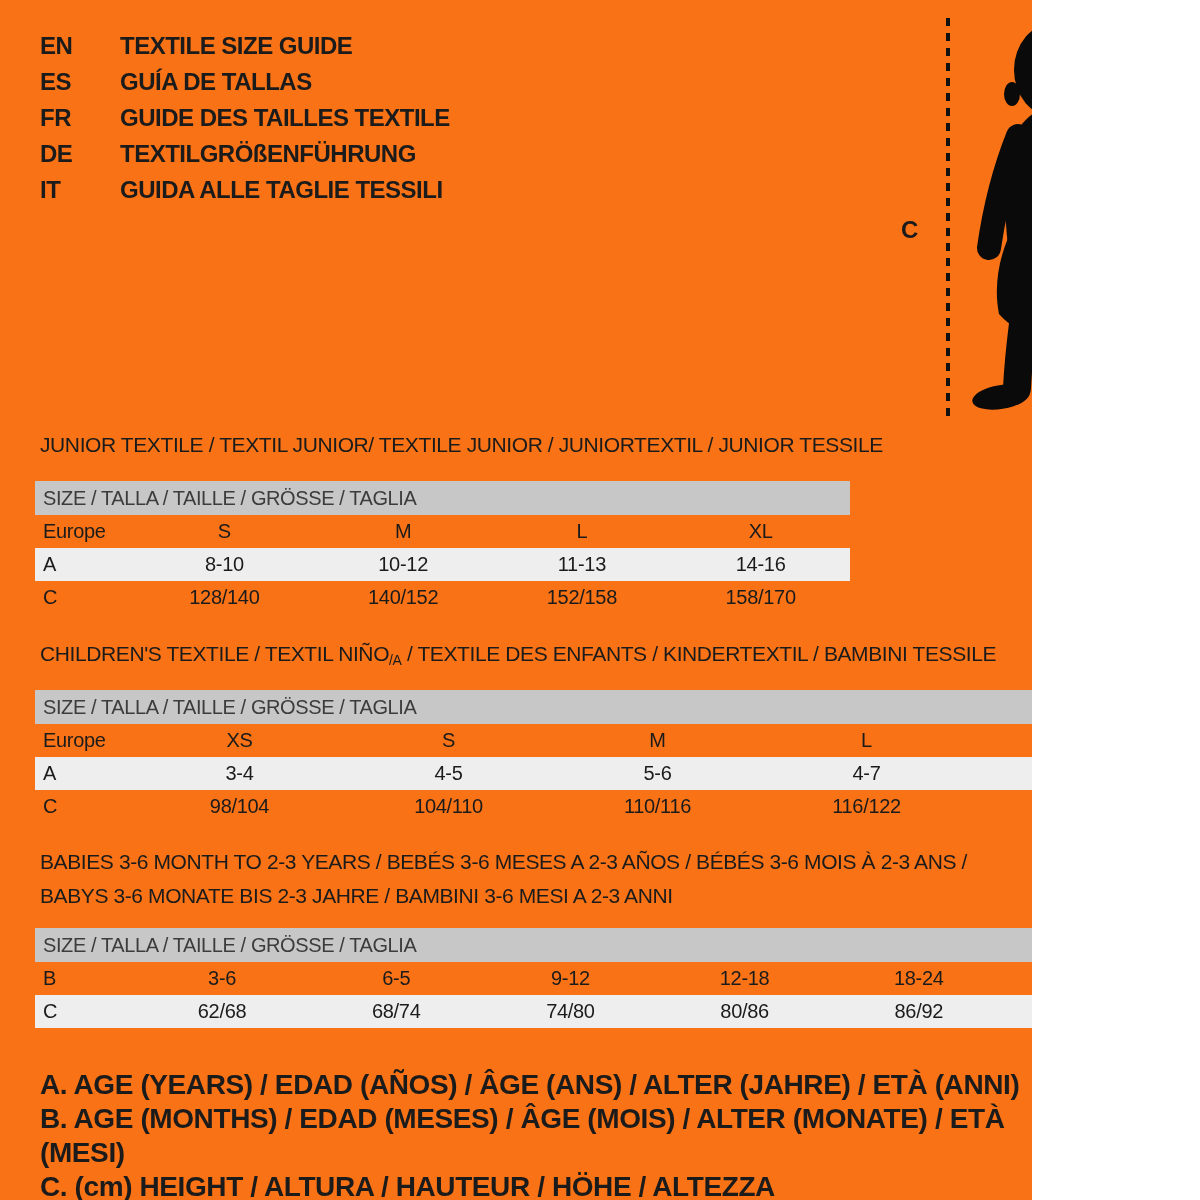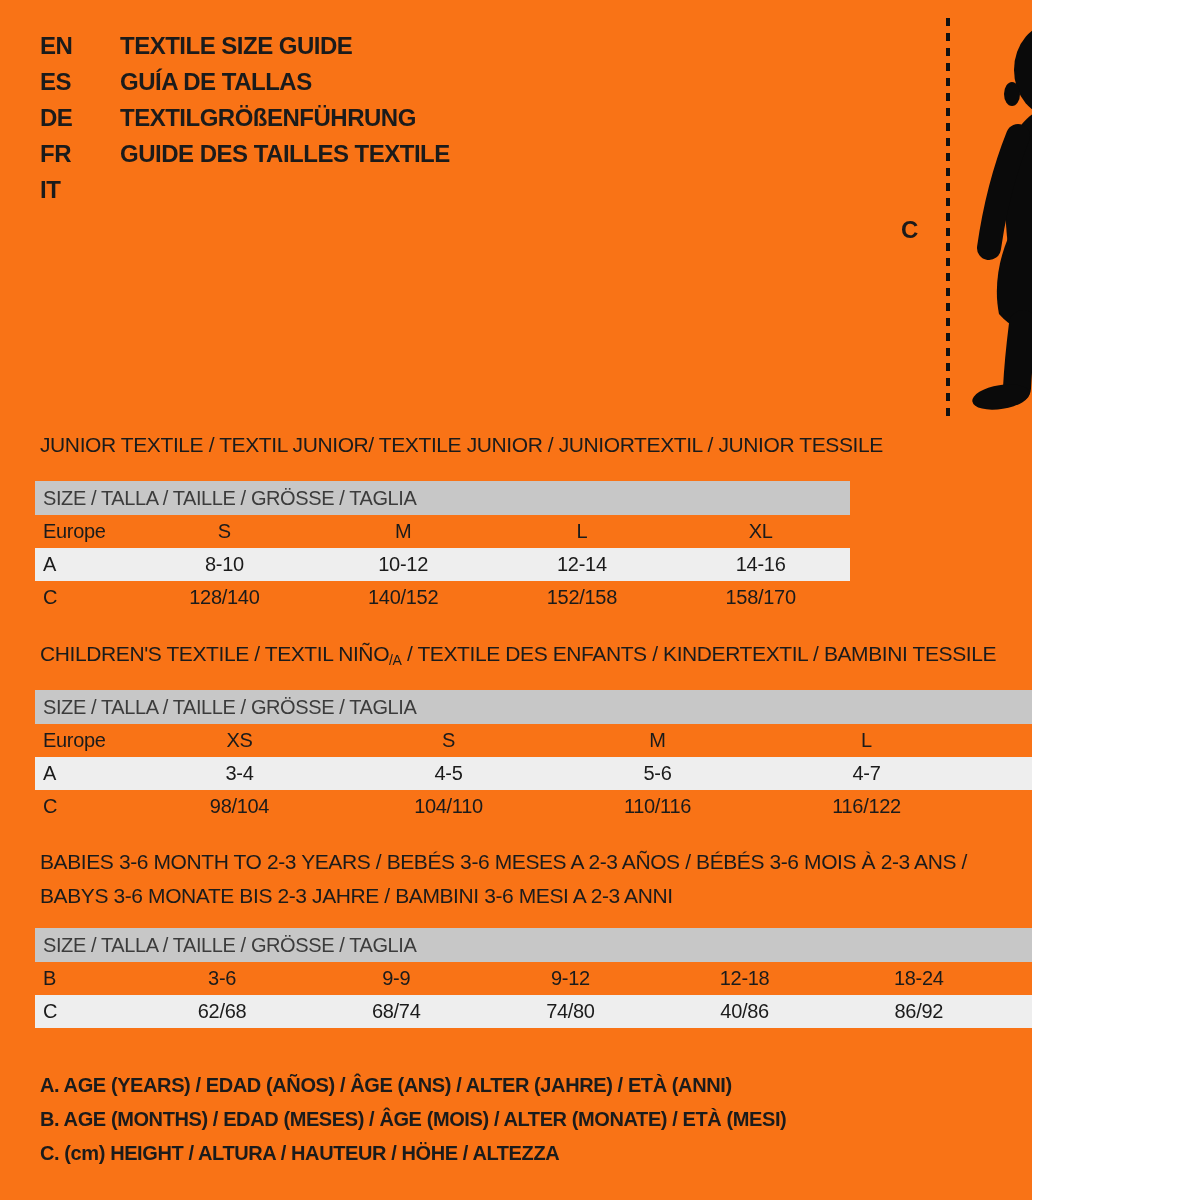--- a/index.html
+++ b/index.html
@@ -85,49 +85,50 @@
   }
   .trow.shaded { background: #eeeeee; }
   .tlabel { width: 100px; padding-left: 8px; }
   .tcell { flex: 1; text-align: center; }
 
   
   .legend-block { position: absolute; left: 40px; top: 1068px; }
   .legend-line {
     display: block;
     line-height: 34px;
-    font-size: 20px;
+    font-size: 28px;
     font-weight: bold;
     letter-spacing: -0.4px;
   }
 </style>
 </head>
 <body>
 
 <div class="page">
 
   <div class="lang-block">
     <div class="lang-row">
       <span class="lang-code">EN</span>
       <span class="lang-title">TEXTILE SIZE GUIDE</span>
     </div>
     <div class="lang-row">
       <span class="lang-code">ES</span>
       <span class="lang-title">GUÍA DE TALLAS</span>
     </div>
     <div class="lang-row">
+      <span class="lang-code">FR</span>
+      <span class="lang-title">GUIDE DES TAILLES TEXTILE</span>
+    </div>
+    <div class="lang-row">
       <span class="lang-code">DE</span>
       <span class="lang-title">TEXTILGRÖßENFÜHRUNG</span>
     </div>
     <div class="lang-row">
-      <span class="lang-code">FR</span>
-      <span class="lang-title">GUIDE DES TAILLES TEXTILE</span>
-    </div>
-    <div class="lang-row">
       <span class="lang-code">IT</span>
+      <span class="lang-title">GUIDA ALLE TAGLIE TESSILI</span>
     </div>
   </div>
 
   <div class="figure-c-label">C</div>
   <div class="measure-line"></div>
   <svg class="figure-svg" width="180" height="405" viewBox="0 0 180 405">
     <g fill="#0a0a0a" stroke="none">
 
       <ellipse cx="92" cy="58" rx="40" ry="47"></ellipse>
       <ellipse cx="50" cy="82" rx="8" ry="12"></ellipse>
@@ -157,21 +158,21 @@
           <div class="tlabel">Europe</div>
           <div class="tcell">S</div>
           <div class="tcell">M</div>
           <div class="tcell">L</div>
           <div class="tcell">XL</div>
         </div>
         <div class="trow shaded">
           <div class="tlabel">A</div>
           <div class="tcell">8-10</div>
           <div class="tcell">10-12</div>
-          <div class="tcell">12-14</div>
+          <div class="tcell">11-13</div>
           <div class="tcell">14-16</div>
         </div>
         <div class="trow">
           <div class="tlabel">C</div>
           <div class="tcell">128/140</div>
           <div class="tcell">140/152</div>
           <div class="tcell">152/158</div>
           <div class="tcell">158/170</div>
         </div>
       </div>
@@ -213,32 +214,32 @@
   <div class="section-title" style="top:845px;">
     <span class="title-line">BABIES 3-6 MONTH TO 2-3 YEARS / BEBÉS 3-6 MESES A 2-3 AÑOS / BÉBÉS 3-6 MOIS À 2-3 ANS /</span>
     <span class="title-line">BABYS 3-6 MONATE BIS 2-3 JAHRE / BAMBINI 3-6 MESI A 2-3 ANNI</span>
   </div>
   <div class="size-table wide" style="top:928px;">
     <div class="size-header-bar">SIZE / TALLA / TAILLE / GRÖSSE / TAGLIA</div>
     <div>
         <div class="trow">
           <div class="tlabel">B</div>
           <div class="tcell">3-6</div>
-          <div class="tcell">9-9</div>
+          <div class="tcell">6-5</div>
           <div class="tcell">9-12</div>
           <div class="tcell">12-18</div>
           <div class="tcell">18-24</div>
           <div class="tcell">24-36</div>
         </div>
         <div class="trow shaded">
           <div class="tlabel">C</div>
           <div class="tcell">62/68</div>
           <div class="tcell">68/74</div>
           <div class="tcell">74/80</div>
-          <div class="tcell">40/86</div>
+          <div class="tcell">80/86</div>
           <div class="tcell">86/92</div>
           <div class="tcell">92/98</div>
         </div>
       </div>
   </div>
 
   <div class="legend-block">
     <span class="legend-line">A. AGE (YEARS) / EDAD (AÑOS) / ÂGE (ANS) / ALTER (JAHRE) / ETÀ (ANNI)</span>
     <span class="legend-line">B. AGE (MONTHS) / EDAD (MESES) / ÂGE (MOIS) / ALTER (MONATE) / ETÀ (MESI)</span>
     <span class="legend-line">C. (cm) HEIGHT / ALTURA / HAUTEUR / HÖHE / ALTEZZA</span>

